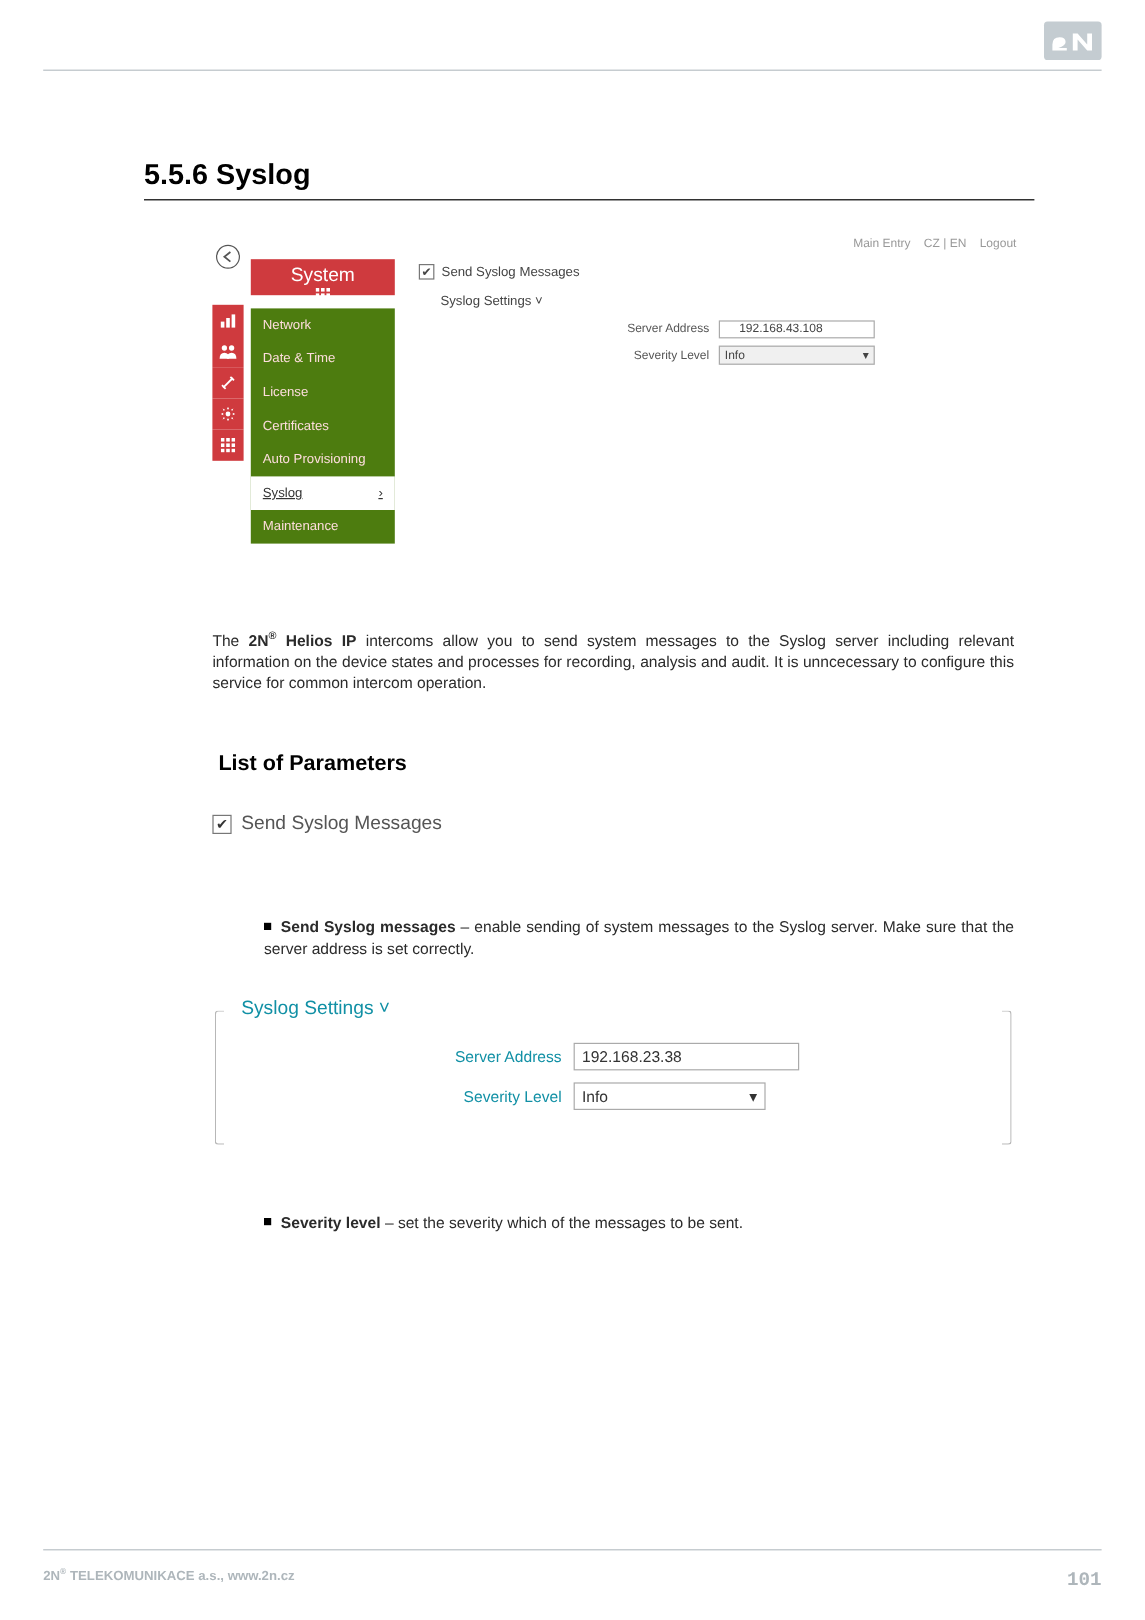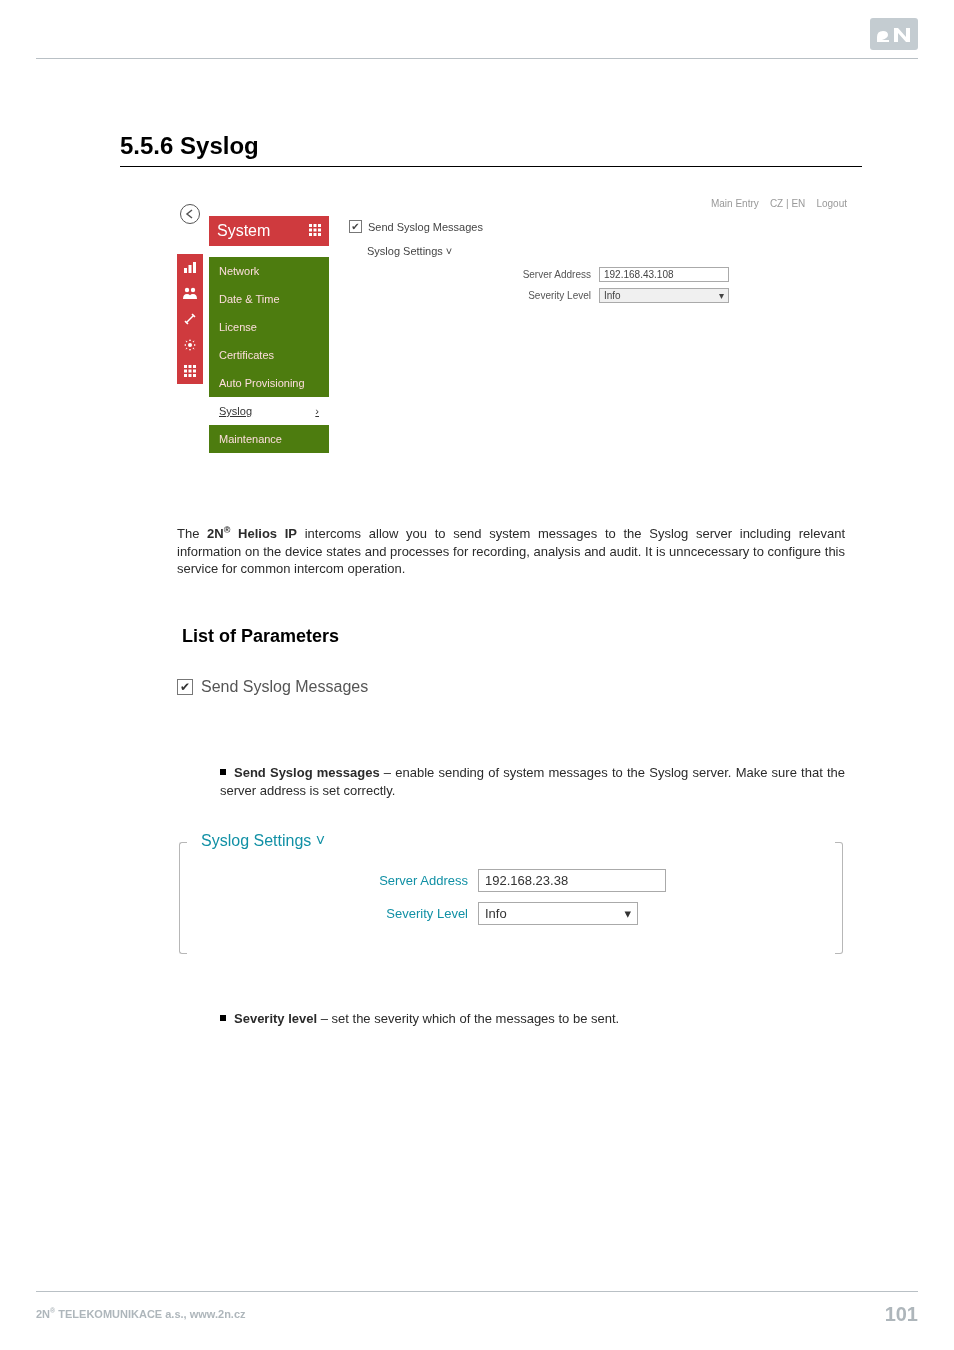--- a/index.html
+++ b/index.html
@@ -27,32 +27,32 @@
   .shot1 { position: absolute; top: 190px; left: 177px; width: 680px; height: 300px; }
   .shot1 .topbar { position: absolute; top: 8px; right: 10px; font-size: 10px; color: #999; }
   .shot1 .nav-col { position: absolute; top: 14px; left: 0; width: 156px; }
   .shot1 .icon-col { position: absolute; top: 50px; left: 0; width: 28px; }
   .shot1 .icon-box { width: 26px; height: 26px; background: #cf3a3e; margin-bottom: 0; display: flex; align-items: center; justify-content: center; color: #fff; }
   .shot1 .icon-box.first { margin-top: 0; }
   .shot1 .back-circle { width: 20px; height: 20px; border: 1px solid #555; border-radius: 50%; display: flex; align-items: center; justify-content: center; margin: 0 0 6px 3px; }
   .shot1 .sys-title {
     position: absolute; top: 12px; left: 32px; background: #cf3a3e; color: #fff;
     width: 120px; height: 30px; font-size: 16px; padding: 5px 8px;
-    display: flex; align-items: center; justify-content: space-between;
+    display: flex; align-items: center; justify-content: space-between; flex-direction: column;
   }
   .shot1 .sys-menu { position: absolute; top: 53px; left: 32px; width: 120px; background: #4d7c0f; color: #fff; font-size: 11px; }
   .shot1 .sys-menu .mi { padding: 8px 10px; color: #fddddc; }
   .shot1 .sys-menu .mi.active { background: #fff; color: #333; display: flex; justify-content: space-between; align-items: center; text-decoration: underline; }
   .shot1 .content { position: absolute; top: 30px; left: 172px; right: 0; font-size: 11px; color: #444; }
   .shot1 .chk-line { display: flex; align-items: center; gap: 6px; margin-bottom: 12px; }
   .shot1 .chk { width: 13px; height: 13px; border: 1px solid #777; display: inline-flex; align-items: center; justify-content: center; font-size: 10px; background: #fff; }
   .shot1 .fs-head { color: #444; font-size: 11px; margin-left: 18px; margin-bottom: 10px; }
   .shot1 .row { display: flex; align-items: center; margin-bottom: 6px; }
   .shot1 .row label { width: 250px; text-align: right; padding-right: 8px; color: #555; font-size: 10px; }
-  .shot1 .row .inp { border: 1px solid #aaa; font-size: 10px; padding: 1px 4px; width: 130px; background: #fff; }
+  .shot1 .row .inp { border: 1px solid #aaa; font-size: 10px; padding: 1px 16px; width: 130px; background: #fff; }
   .shot1 .row .sel { border: 1px solid #aaa; font-size: 10px; padding: 1px 4px; width: 130px; background: #f0f0f0; display: flex; justify-content: space-between; align-items: center; }
   .shot1 .fs-border-l { position: absolute; left: 10px; top: 28px; bottom: 175px; border-left: 1px solid #ccc; }
 
   
   .para1 { position: absolute; top: 524px; left: 177px; width: 668px; font-size: 13px; line-height: 1.35; color: #2b2b2b; text-align: justify; }
   .para1 .b { font-weight: 700; }
   .para1 sup { font-size: 9px; vertical-align: super; }
 
   .h2 { position: absolute; top: 626px; left: 182px; font-family: Arial, Helvetica, sans-serif; font-weight: 700; font-size: 18px; color: #000; }
 
@@ -80,21 +80,21 @@
   .shot3 .row .sel { border: 1px solid #aaa; font-size: 13px; padding: 3px 6px; width: 160px; background: #fff; display: flex; justify-content: space-between; align-items: center; }
 
   
   .bul2 { position: absolute; top: 1010px; left: 220px; width: 625px; font-size: 13px; line-height: 1.45; color: #2b2b2b; text-align: justify; }
   .bul2 .li { margin-bottom: 2px; }
 
   
   .hr-bot { position: absolute; bottom: 58px; left: 36px; right: 36px; border-top: 1px solid #b9c0c5; }
   .foot-l { position: absolute; bottom: 30px; left: 36px; font-size: 11px; color: #aeb6bb; font-weight: 700; }
   .foot-l sup { font-size: 7px; vertical-align: super; }
-  .foot-r { position: absolute; bottom: 24px; right: 36px; font-size: 20px; color: #aeb6bb; font-weight: 700; }
+  .foot-r { position: absolute; bottom: 24px; right: 36px; font-size: 16px; color: #aeb6bb; font-weight: 700; font-family: Liberation Mono, monospace; }
 
 </style>
 </head>
 <body>
 
 <div class="logo">
   <svg width="40" height="20" viewBox="0 0 40 20">
     <rect x="0" y="0" width="40" height="20" fill="#c4ccd1"></rect>
     <path d="M3 16 L3 13 Q3 7 9 7 Q14 7 14 11 Q14 14 8 16 L15 16 L15 18 L3 18 Z M3 16" fill="#fff"></path>
     <path d="M20 4 L20 18 L24 18 L24 9 L32 18 L36 18 L36 4 L32 4 L32 13 L24 4 Z" fill="#fff"></path>

